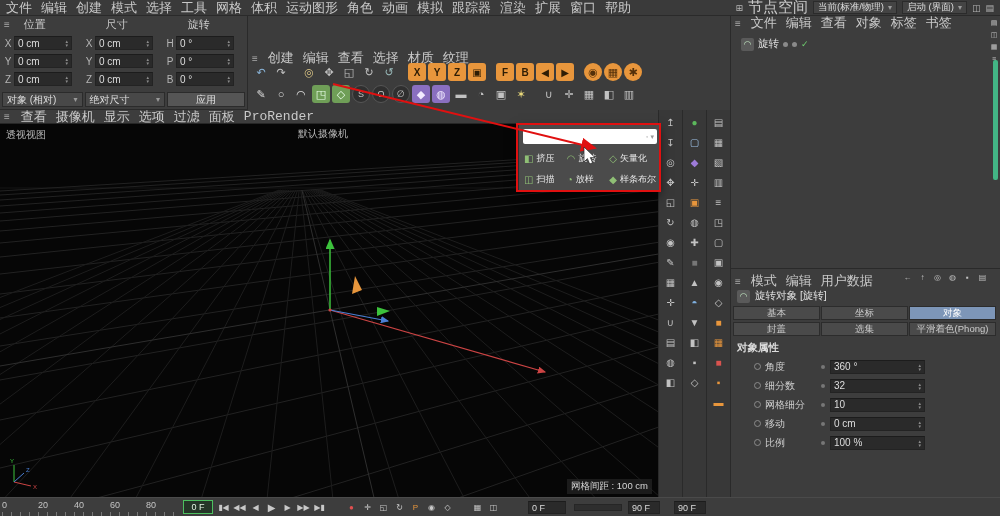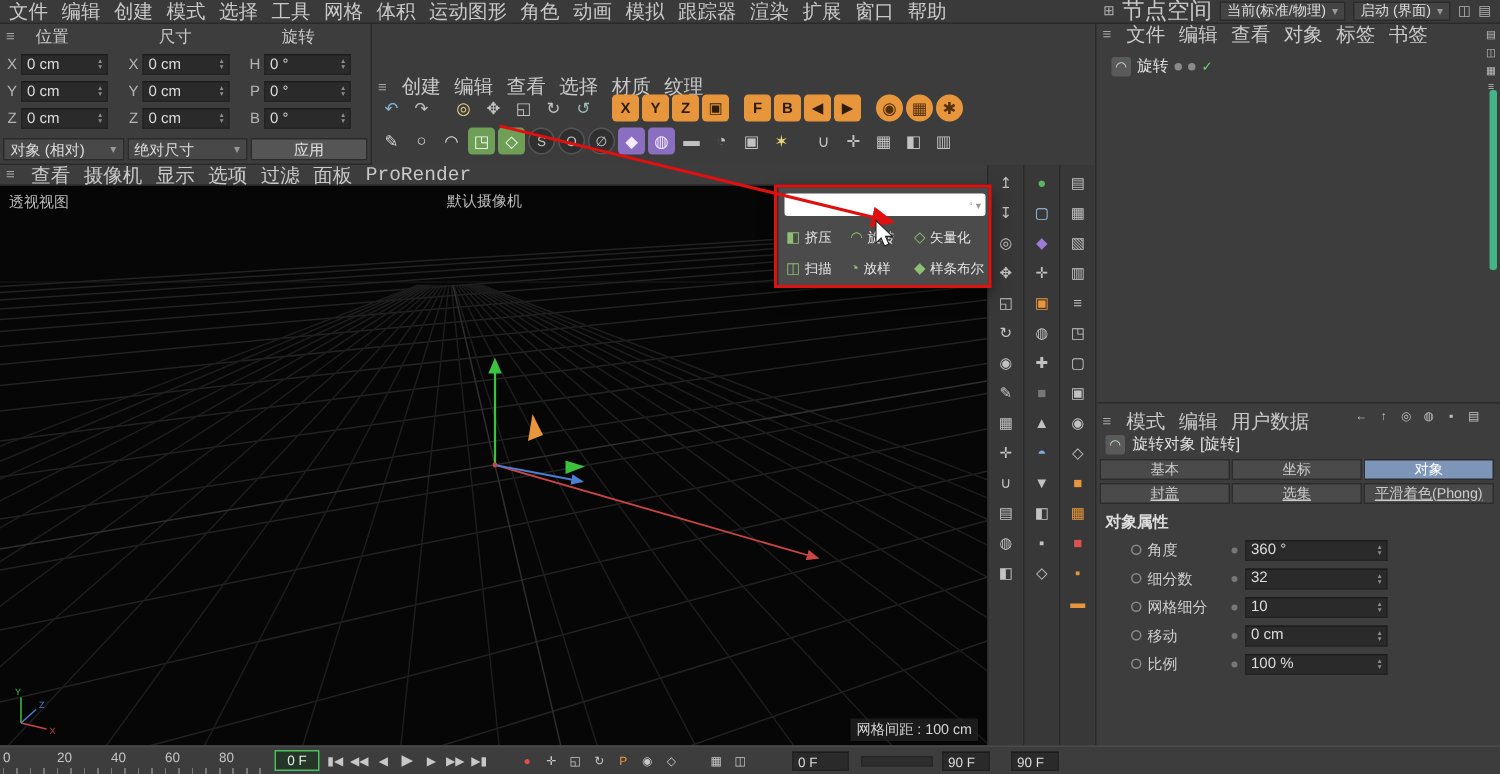--- a/index.html
+++ b/index.html
@@ -73,21 +73,21 @@
   .obj-name{color:#e0e0e0;font-size:10.5px;}
   .vis-dot{width:5px;height:5px;border-radius:50%;background:#8a8a8a;}
   .obj-check{color:#6fcf6f;font-size:9px;}
   
   #attr{position:absolute;left:0;top:252px;right:0;bottom:0;border-top:1px solid #2a2a2a;}
   #am-menu{position:absolute;left:4px;top:3px;display:flex;gap:8px;align-items:center;}
   #am-right-icons{position:absolute;right:12px;top:3px;display:flex;gap:4px;}
   #am-right-icons .icon{width:11px;height:11px;font-size:8px;}
   #am-title{position:absolute;left:6px;top:20px;display:flex;align-items:center;gap:5px;color:#e0e0e0;font-size:10.5px;}
   .tabs{position:absolute;left:2px;right:4px;display:flex;gap:1px;}
-  #am-tabs{top:37px;} #am-tabs2{top:53px;text-decoration:underline;}
+  #am-tabs{top:37px;} #am-tabs2{top:53px;}
   .tab{flex:1;background:#4a4a4a;border:1px solid #2c2c2c;height:14px;display:flex;align-items:center;justify-content:center;font-size:9.5px;color:#ccc;white-space:nowrap;}
   .tab.active{background:#7d96b8;color:#fff;}
   #am-section{position:absolute;left:6px;top:72px;color:#dcdcdc;font-size:10.5px;font-weight:bold;}
   #am-rows{position:absolute;left:15px;top:88px;right:0;}
   .am-row{display:flex;align-items:center;height:19px;}
   .bullet{width:7px;height:7px;border:1px solid #8a8a8a;border-radius:50%;margin:0 4px 0 8px;flex:none;}
   .am-label{width:56px;color:#cfcfcf;font-size:10px;white-space:nowrap;}
   .kdot{width:4px;height:4px;border-radius:50%;background:#777;margin-right:5px;flex:none;}
   .am-box{width:95px;justify-content:space-between;}
   .checkbox{width:11px;height:11px;background:#2a2a2a;border:1px solid #222;}

